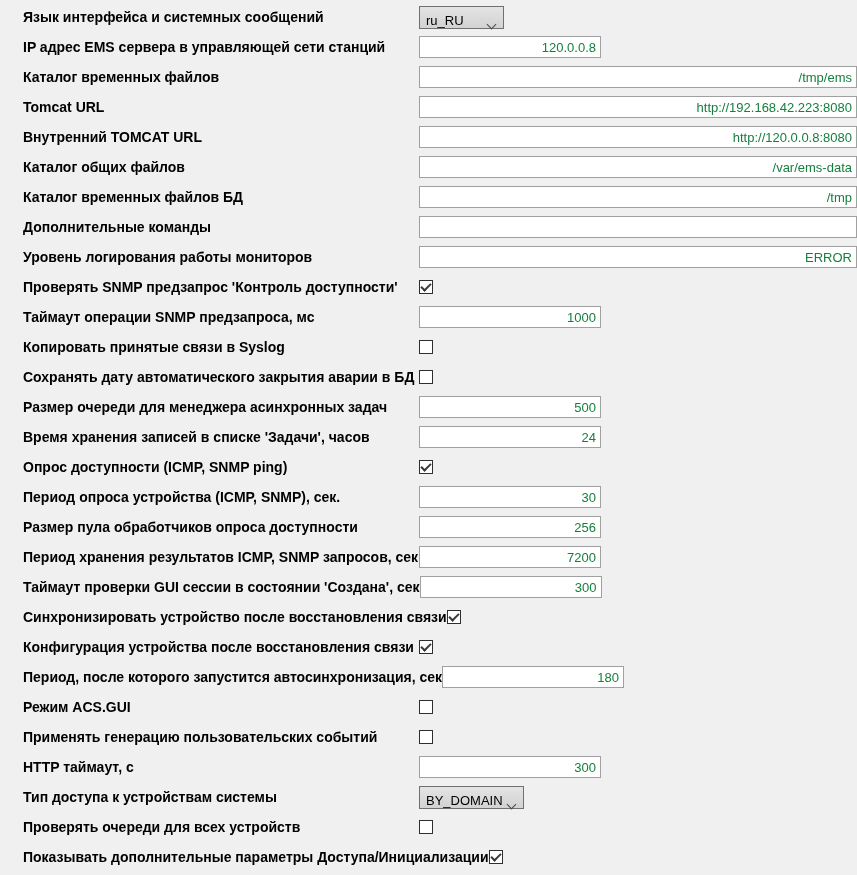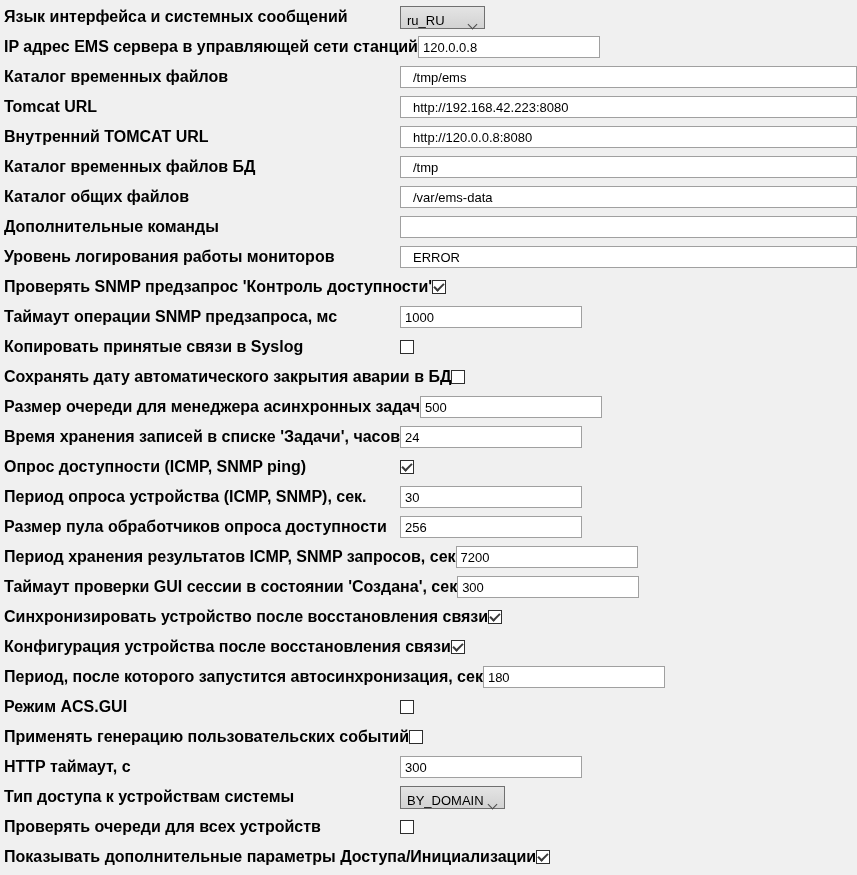--- a/index.html
+++ b/index.html
@@ -16,36 +16,38 @@
   }
   .row {
     display: flex;
     align-items: center;
     height: 30px;
     padding-left: 4px;
     box-sizing: border-box;
   }
   .lbl {
     flex: 0 0 396px;
-    font-size: 16px;
+    font-size: 14px;
     font-weight: bold;
     color: #000;
     white-space: nowrap;
     line-height: 14px;
+    margin-left: 19px;
   }
   .txt {
     height: 22px;
     box-sizing: border-box;
     border: 1px solid #a0a0a0;
     background: #ffffff;
     font-family: "Liberation Sans", sans-serif;
     font-size: 13px;
-    color: #000000;
+    color: #15803d;
     padding: 0 4px;
     outline: none;
+    text-align: right;
   }
   .txt.narrow { width: 182px; }
   .txt.wide   { width: 500px; padding-left: 12px; }
   .sel {
     display: inline-flex;
     align-items: flex-end;
     justify-content: space-between;
     height: 23px;
     width: 85px;
     box-sizing: border-box;
@@ -108,27 +110,27 @@
       <input type="text" class="txt wide" data-name="tmp-dir-input" value="/tmp/ems" style="">
     </div>
     <div class="row" data-name="form-row-tomcat-url">
       <span class="lbl" data-name="tomcat-url-label">Tomcat URL</span>
       <input type="text" class="txt wide" data-name="tomcat-url-input" value="http://192.168.42.223:8080" style="">
     </div>
     <div class="row" data-name="form-row-internal-tomcat-url">
       <span class="lbl" data-name="internal-tomcat-url-label">Внутренний TOMCAT URL</span>
       <input type="text" class="txt wide" data-name="internal-tomcat-url-input" value="http://120.0.0.8:8080" style="">
     </div>
+    <div class="row" data-name="form-row-shared-dir">
+      <span class="lbl" data-name="shared-dir-label">Каталог общих файлов</span>
+      <input type="text" class="txt wide" data-name="shared-dir-input" value="/var/ems-data" style="">
+    </div>
     <div class="row" data-name="form-row-db-tmp-dir">
       <span class="lbl" data-name="db-tmp-dir-label">Каталог временных файлов БД</span>
       <input type="text" class="txt wide" data-name="db-tmp-dir-input" value="/tmp" style="">
-    </div>
-    <div class="row" data-name="form-row-shared-dir">
-      <span class="lbl" data-name="shared-dir-label">Каталог общих файлов</span>
-      <input type="text" class="txt wide" data-name="shared-dir-input" value="/var/ems-data" style="">
     </div>
     <div class="row" data-name="form-row-extra-commands">
       <span class="lbl" data-name="extra-commands-label">Дополнительные команды</span>
       <input type="text" class="txt wide" data-name="extra-commands-input" style="">
     </div>
     <div class="row" data-name="form-row-monitor-log-level">
       <span class="lbl" data-name="monitor-log-level-label">Уровень логирования работы мониторов</span>
       <input type="text" class="txt wide" data-name="monitor-log-level-input" value="ERROR" style="">
     </div>
     <div class="row" data-name="form-row-snmp-precheck">

